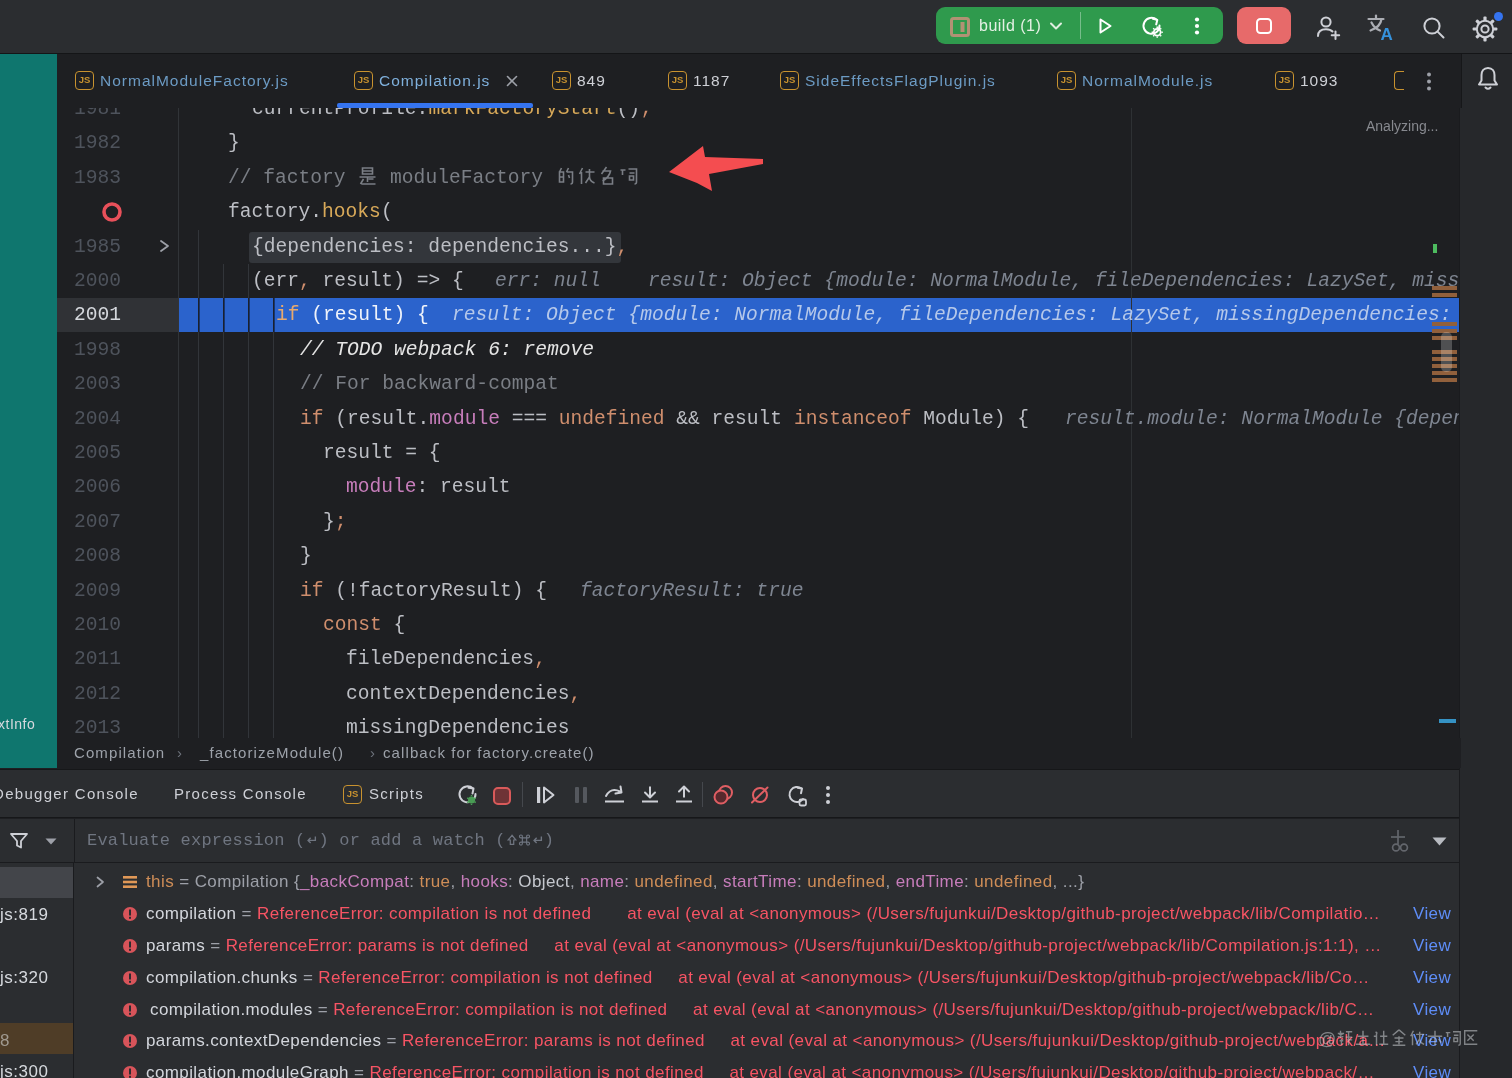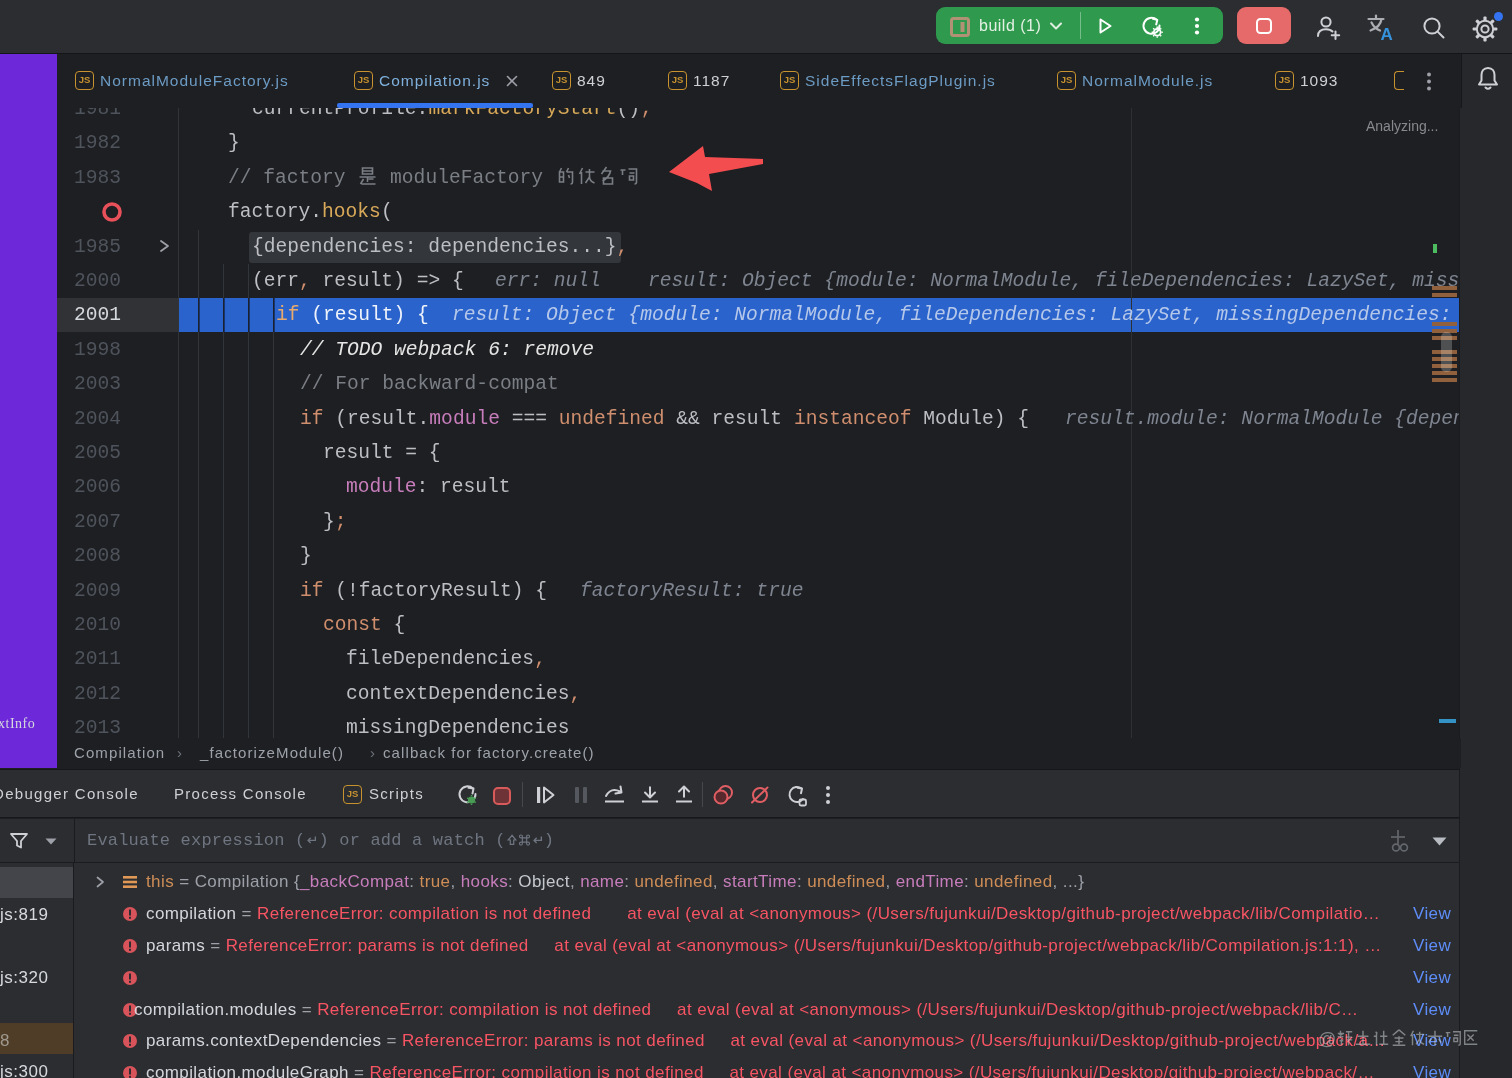--- a/index.html
+++ b/index.html
@@ -12,21 +12,21 @@
   #stopbtn{position:absolute;left:1237px;top:7px;width:54px;height:37px;background:#e76a6a;border-radius:9px;}
   
   #tabbar{position:absolute;left:57px;top:54px;width:1455px;height:54px;background:#1e1f22;}
   .tabtxt{position:absolute;top:0;height:54px;line-height:54px;font-size:15.5px;letter-spacing:1.0px;}
   .blue{color:#6c9bc4;}
   .white{color:#ced0d6;}
   .jsic{position:absolute;top:17px;width:19px;height:19px;border:1.6px solid #c8922f;border-radius:4px;
         box-sizing:border-box;color:#c8922f;font-size:9.5px;font-weight:bold;text-align:center;line-height:15px;letter-spacing:0;}
   #underline{position:absolute;left:337px;top:103px;width:196px;height:4.5px;background:#3574f0;border-radius:2px;}
   
-  #lstripe{position:absolute;left:0;top:54px;width:66px;height:714px;background:#6d28d9;font-family:Liberation Serif, serif;}
+  #lstripe{position:absolute;left:0;top:54px;width:66px;height:714px;background:#0f766e;}
   
   #editor{position:absolute;left:57px;top:108px;width:1403px;height:630px;background:#1e1f22;overflow:hidden;}
   .ln{position:absolute;left:0;width:64px;height:34px;line-height:34px;text-align:right;font-size:19.6px;color:#4e535c;font-family:"Liberation Mono",monospace;}
   .cl{position:absolute;white-space:pre;height:34px;line-height:34px;font-size:19.6px;font-family:"Liberation Mono",monospace;color:#bcbec4;}
   .hint{font-style:italic;color:#7e8591;}
   .kw{color:#cf8e6d;} .fn{color:#d8a959;} .cm{color:#7a7e85;} .todo{color:#e5e5e5;font-style:italic;}
   .pp{color:#c77dbb;} .or{color:#cf8e6d;}
   .guide{position:absolute;width:1px;background:#32353a;}
   
   #rstripe{position:absolute;left:1459px;top:108px;width:53px;height:660px;background:#26282b;border-left:1px solid #1a1b1e;box-sizing:border-box;}
@@ -445,29 +445,30 @@
         </svg>
       <span class="abs" style="left:72px;top:0;"><span class="nm">params</span><span class="gray"> = </span><span class="red">ReferenceError: params is not defined     at eval (eval at &lt;anonymous&gt; (/Users/fujunkui/Desktop/github-project/webpack/lib/Compilation.js:1:1), …</span></span>
       <span class="abs view" style="left:1339px;top:0;">View</span>
     </div>
     <div class="crow" style="top:99px;">
       <svg class="abs" style="left:48px;top:8px" width="16" height="16" viewBox="0 0 16 16">
           <circle cx="8" cy="8" r="7" fill="#d8545a"></circle>
           <rect x="7" y="3.5" width="2" height="6" fill="#2b2d30"></rect>
           <rect x="7" y="10.8" width="2" height="2" fill="#2b2d30"></rect>
         </svg>
+      <span class="abs" style="left:72px;top:0;"><span class="nm">compilation.chunks</span><span class="gray"> = </span><span class="red">ReferenceError: compilation is not defined     at eval (eval at &lt;anonymous&gt; (/Users/fujunkui/Desktop/github-project/webpack/lib/Co…</span></span>
       <span class="abs view" style="left:1339px;top:0;">View</span>
     </div>
     <div class="crow" style="top:131px;">
       <svg class="abs" style="left:48px;top:8px" width="16" height="16" viewBox="0 0 16 16">
           <circle cx="8" cy="8" r="7" fill="#d8545a"></circle>
           <rect x="7" y="3.5" width="2" height="6" fill="#2b2d30"></rect>
           <rect x="7" y="10.8" width="2" height="2" fill="#2b2d30"></rect>
         </svg>
-      <span class="abs" style="left:60px;top:0;text-align:right;"><span class="nm">compilation.modules</span><span class="gray"> = </span><span class="red">ReferenceError: compilation is not defined     at eval (eval at &lt;anonymous&gt; (/Users/fujunkui/Desktop/github-project/webpack/lib/C…</span></span>
+      <span class="abs" style="left:76px;top:0;text-align:right;"><span class="nm">compilation.modules</span><span class="gray"> = </span><span class="red">ReferenceError: compilation is not defined     at eval (eval at &lt;anonymous&gt; (/Users/fujunkui/Desktop/github-project/webpack/lib/C…</span></span>
       <span class="abs view" style="left:1339px;top:0;">View</span>
     </div>
     <div class="crow" style="top:162px;">
       <svg class="abs" style="left:48px;top:8px" width="16" height="16" viewBox="0 0 16 16">
           <circle cx="8" cy="8" r="7" fill="#d8545a"></circle>
           <rect x="7" y="3.5" width="2" height="6" fill="#2b2d30"></rect>
           <rect x="7" y="10.8" width="2" height="2" fill="#2b2d30"></rect>
         </svg>
       <span class="abs" style="left:72px;top:0;"><span class="nm">params.contextDependencies</span><span class="gray"> = </span><span class="red">ReferenceError: params is not defined     at eval (eval at &lt;anonymous&gt; (/Users/fujunkui/Desktop/github-project/webpack/a…</span></span>
       <span class="abs view" style="left:1339px;top:0;">View</span>

